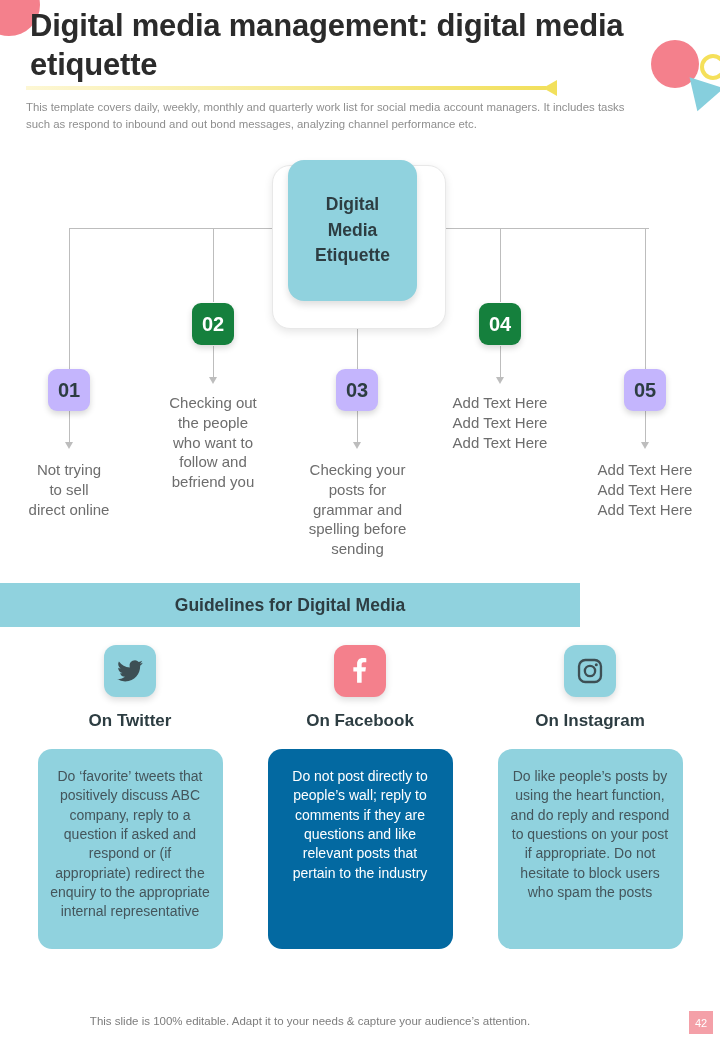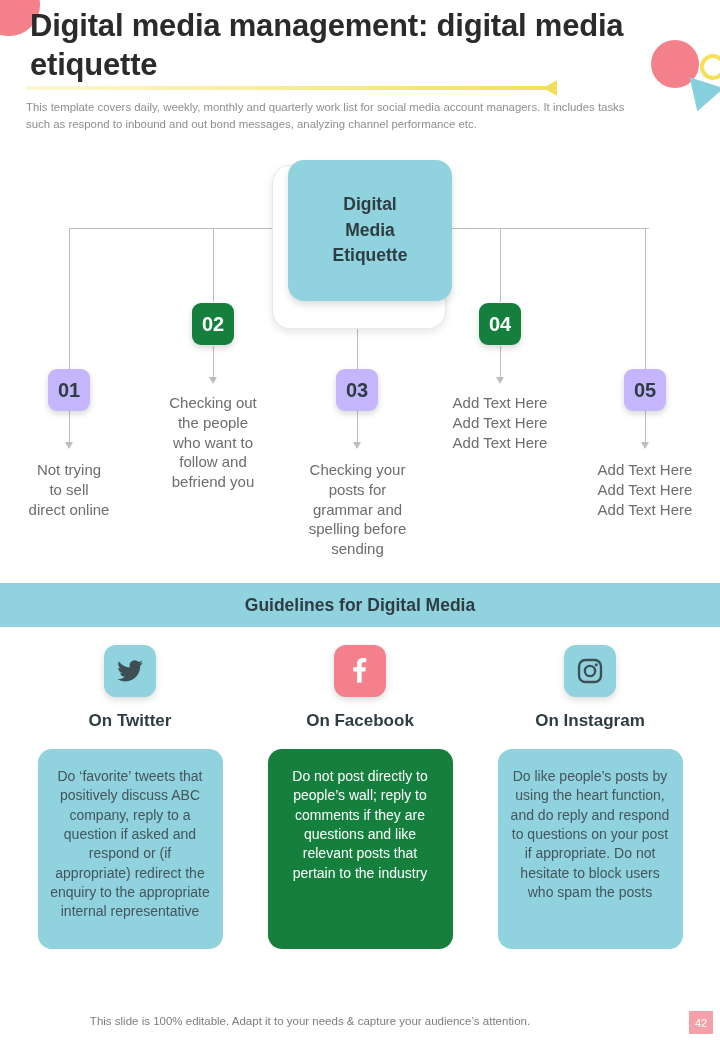--- a/index.html
+++ b/index.html
@@ -96,21 +96,21 @@
     left: 272px; top: 15px;
     width: 172px; height: 162px;
     border-radius: 18px;
     background: #ffffff;
     border: 1px solid #e8e8e8;
     box-shadow: 0 3px 8px rgba(0,0,0,0.10);
   }
   .center-box {
     position: absolute;
     left: 288px; top: 10px;
-    width: 164px; height: 141px;
+    width: 129px; height: 141px;
     border-radius: 16px;
     background: #90d2de;
     box-shadow: 0 4px 7px rgba(0,0,0,0.13);
     display: flex;
     align-items: center;
     justify-content: center;
   }
   .center-box .ctext {
     font-size: 17.5px;
     font-weight: bold;
@@ -158,21 +158,21 @@
     font-size: 15px;
     line-height: 1.32;
     color: #6d6d6d;
     text-align: center;
   }
 
   
   .band {
     position: absolute;
     left: 0; top: 583px;
-    width: 720px; height: 44px;
+    width: 580px; height: 44px;
     background: #90d2de;
     display: flex;
     align-items: center;
     justify-content: center;
   }
   .band-title {
     font-size: 17.5px;
     font-weight: bold;
     color: #2d3d42;
   }
@@ -213,21 +213,21 @@
     width: 185px;
     min-height: 200px;
     border-radius: 14px;
     padding: 18px 12px 14px 12px;
     box-sizing: border-box;
     font-size: 14px;
     line-height: 1.38;
     text-align: center;
   }
   .card.blue { background: #90d2de; color: #44555b; }
-  .card.pink { background: #15803d; color: #ffffff; }
+  .card.pink { background: #0369a1; color: #ffffff; }
 
   
   .footer-note {
     position: absolute;
     left: 0; top: 1015px;
     width: 620px;
     text-align: center;
     font-size: 11.5px;
     color: #7d7d7d;
   }

